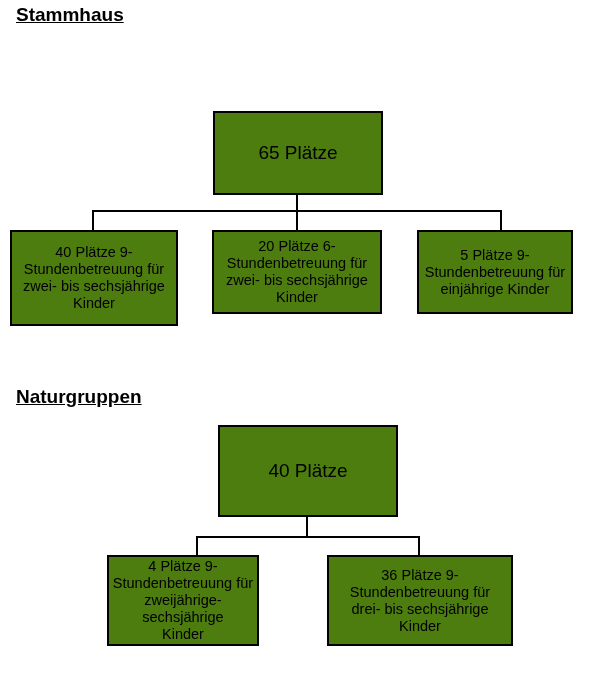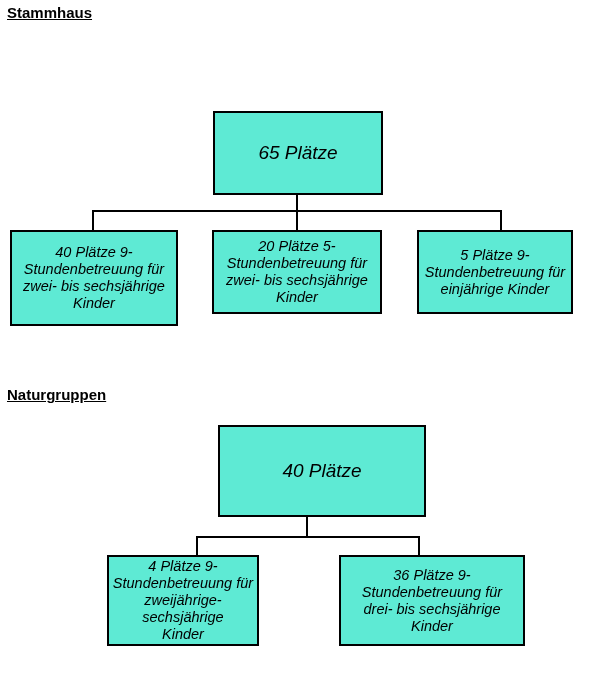--- a/index.html
+++ b/index.html
@@ -7,63 +7,62 @@
     position: relative;
     width: 602px;
     height: 693px;
     background: #ffffff;
     color: #000000;
     font-family: "Liberation Sans", sans-serif;
     overflow: hidden;
   }
   .heading {
     position: absolute;
-    left: 7px;
-    font-size: 15px;
+    left: 16px;
+    font-size: 19px;
     font-weight: bold;
     text-decoration: underline;
     white-space: nowrap;
   }
   .heading.h1 { top: 4px; }
   .heading.h2 { top: 386px; text-align: center; }
   .box {
     position: absolute;
     box-sizing: border-box;
     border: 2px solid #000000;
-    background: #5eead4;
+    background: #4d7c0f;
     display: flex;
     align-items: center;
     justify-content: center;
     text-align: center;
     white-space: pre-line;
-    font-style: italic;
   }
   .root-box { font-size: 19px; }
   .child-box { font-size: 14.5px; line-height: 17px; }
   .line { position: absolute; background: #000000; }
 
   
   .s1-root  { left: 213px; top: 111px; width: 170px; height: 84px; }
   .s1-stem  { left: 296px; top: 193px; width: 2px;   height: 18px; }
   .s1-rail  { left: 92px;  top: 210px; width: 410px; height: 2px; }
   .s1-drop-a{ left: 92px;  top: 211px; width: 2px;   height: 19px; }
   .s1-drop-b{ left: 296px; top: 211px; width: 2px;   height: 19px; }
   .s1-drop-c{ left: 500px; top: 211px; width: 2px;   height: 19px; }
   .s1-c1    { left: 10px;  top: 230px; width: 168px; height: 96px; }
   .s1-c2    { left: 212px; top: 230px; width: 170px; height: 84px; }
   .s1-c3    { left: 417px; top: 230px; width: 156px; height: 84px; }
 
   
-  .s2-root  { left: 218px; top: 425px; width: 208px; height: 92px; }
+  .s2-root  { left: 218px; top: 425px; width: 180px; height: 92px; }
   .s2-stem  { left: 306px; top: 515px; width: 2px;   height: 22px; }
   .s2-rail  { left: 196px; top: 536px; width: 224px; height: 2px; }
   .s2-drop-a{ left: 196px; top: 537px; width: 2px;   height: 18px; }
   .s2-drop-b{ left: 418px; top: 537px; width: 2px;   height: 18px; }
   .s2-c1    { left: 107px; top: 555px; width: 152px; height: 91px; }
-  .s2-c2    { left: 327px; top: 555px; width: 186px; height: 91px; margin-left: 12px; }
+  .s2-c2    { left: 327px; top: 555px; width: 186px; height: 91px; }
 </style>
 </head>
 <body>
 
 <div class="canvas">
 
   <div>
     <div class="heading h1">Stammhaus</div>
 
     <div class="box root-box s1-root">65 Plätze</div>
@@ -71,21 +70,21 @@
     <div class="line s1-stem"></div>
     <div class="line s1-rail"></div>
     <div class="line s1-drop-a"></div>
     <div class="line s1-drop-b"></div>
     <div class="line s1-drop-c"></div>
 
     <div class="box child-box s1-c1">40 Plätze 9-
 Stundenbetreuung für
 zwei- bis sechsjährige
 Kinder</div>
-    <div class="box child-box s1-c2">20 Plätze 5-
+    <div class="box child-box s1-c2">20 Plätze 6-
 Stundenbetreuung für
 zwei- bis sechsjährige
 Kinder</div>
     <div class="box child-box s1-c3">5 Plätze 9-
 Stundenbetreuung für
 einjährige Kinder</div>
   </div>
 
   <div>
     <div class="heading h2">Naturgruppen</div>

